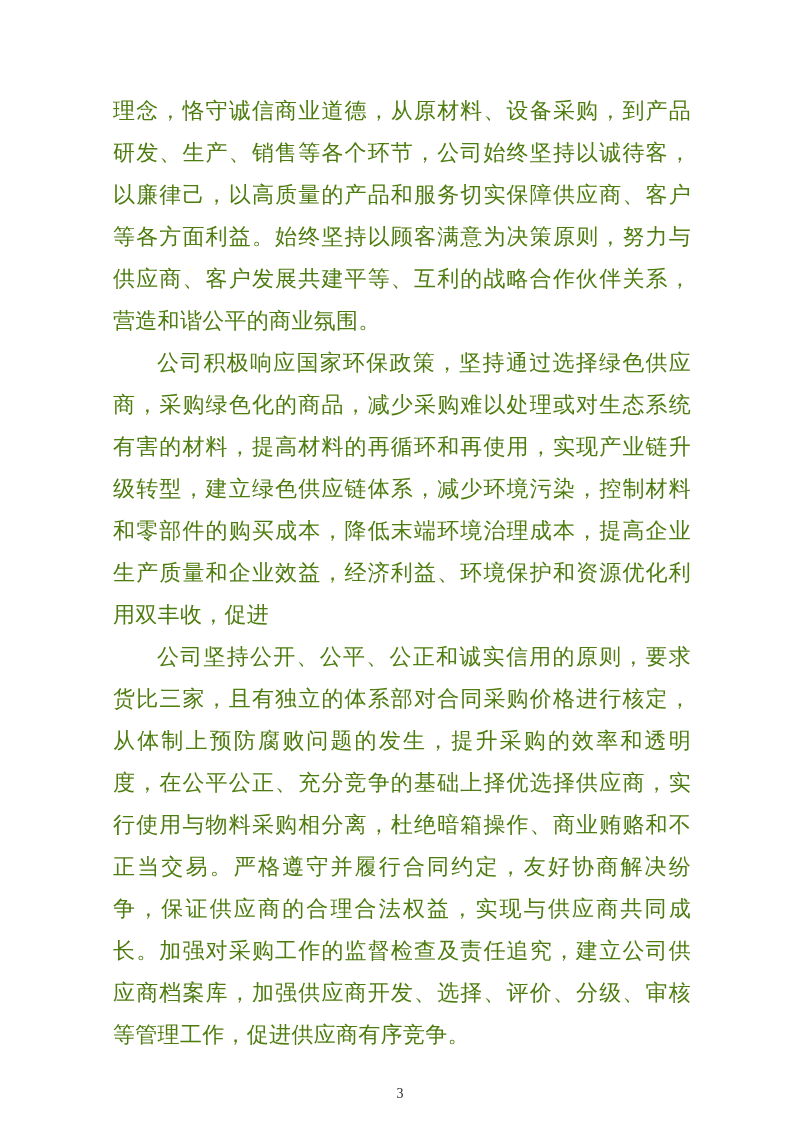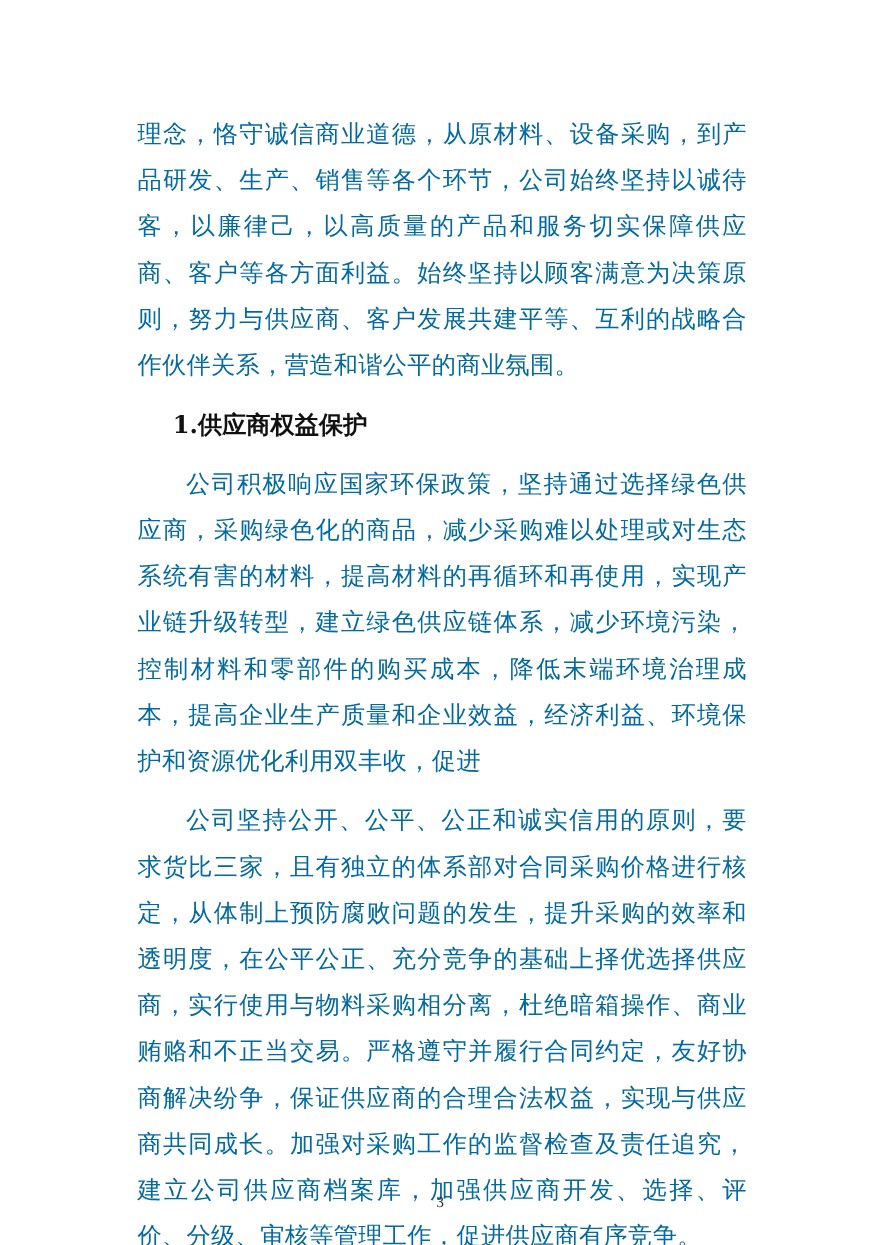--- a/index.html
+++ b/index.html
@@ -16,28 +16,28 @@
     font-family: "DejaVu Serif", "Liberation Serif", serif;
     color: #1f1f1f;
   }
   .content {
     position: absolute;
     left: 113px;
     top: 90px;
     width: 578px;
   }
   .para {
-    margin: 12px;
+    margin: 0;
     font-size: 22px;
     line-height: 42px;
     text-align: justify;
     text-justify: inter-ideograph;
     letter-spacing: 0.3px;
     word-break: break-all;
-    color: #0369a1;
+    color: #4d7c0f;
   }
   .para.indent {
     text-indent: 44px;
   }
   .heading {
     margin: 0;
     font-size: 22px;
     line-height: 42px;
     font-weight: 700;
     text-indent: 44px;
@@ -55,18 +55,17 @@
     color: #2a2a2a;
     font-family: "Liberation Serif", "DejaVu Serif", serif;
   }
 </style>
 </head>
 <body>
 
 <div class="page">
   <div class="content">
     <p class="para">理念，恪守诚信商业道德，从原材料、设备采购，到产品研发、生产、销售等各个环节，公司始终坚持以诚待客，以廉律己，以高质量的产品和服务切实保障供应商、客户等各方面利益。始终坚持以顾客满意为决策原则，努力与供应商、客户发展共建平等、互利的战略合作伙伴关系，营造和谐公平的商业氛围。</p>
-    <h2 class="heading">1.供应商权益保护</h2>
     <p class="para indent">公司积极响应国家环保政策，坚持通过选择绿色供应商，采购绿色化的商品，减少采购难以处理或对生态系统有害的材料，提高材料的再循环和再使用，实现产业链升级转型，建立绿色供应链体系，减少环境污染，控制材料和零部件的购买成本，降低末端环境治理成本，提高企业生产质量和企业效益，经济利益、环境保护和资源优化利用双丰收，促进</p>
     <p class="para indent">公司坚持公开、公平、公正和诚实信用的原则，要求货比三家，且有独立的体系部对合同采购价格进行核定，从体制上预防腐败问题的发生，提升采购的效率和透明度，在公平公正、充分竞争的基础上择优选择供应商，实行使用与物料采购相分离，杜绝暗箱操作、商业贿赂和不正当交易。严格遵守并履行合同约定，友好协商解决纷争，保证供应商的合理合法权益，实现与供应商共同成长。加强对采购工作的监督检查及责任追究，建立公司供应商档案库，加强供应商开发、选择、评价、分级、审核等管理工作，促进供应商有序竞争。</p>
   </div>
   <div class="page-number">3</div>
 </div>
 
 </body></html>

